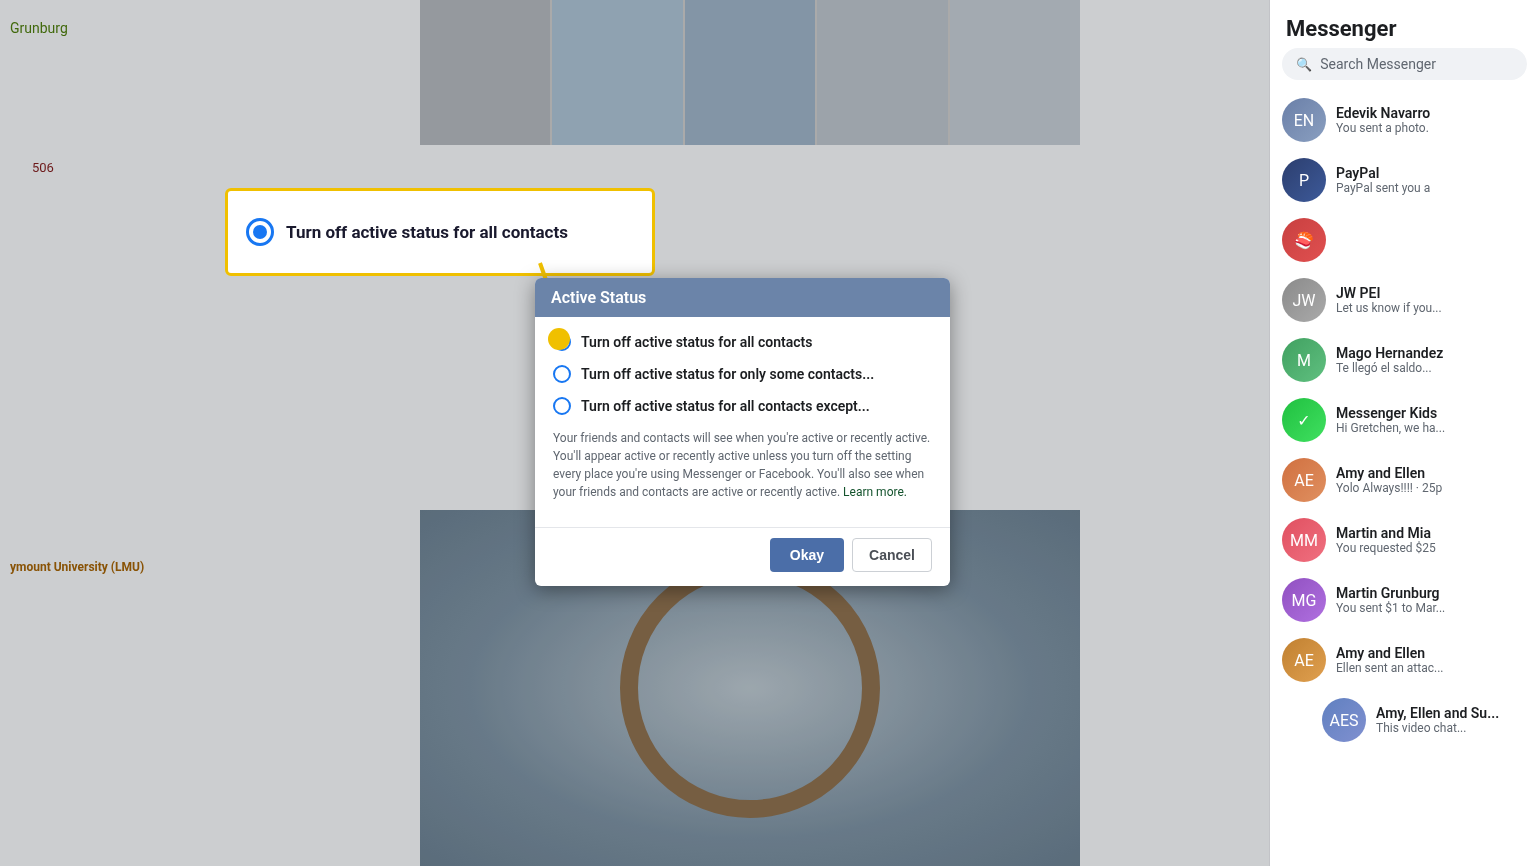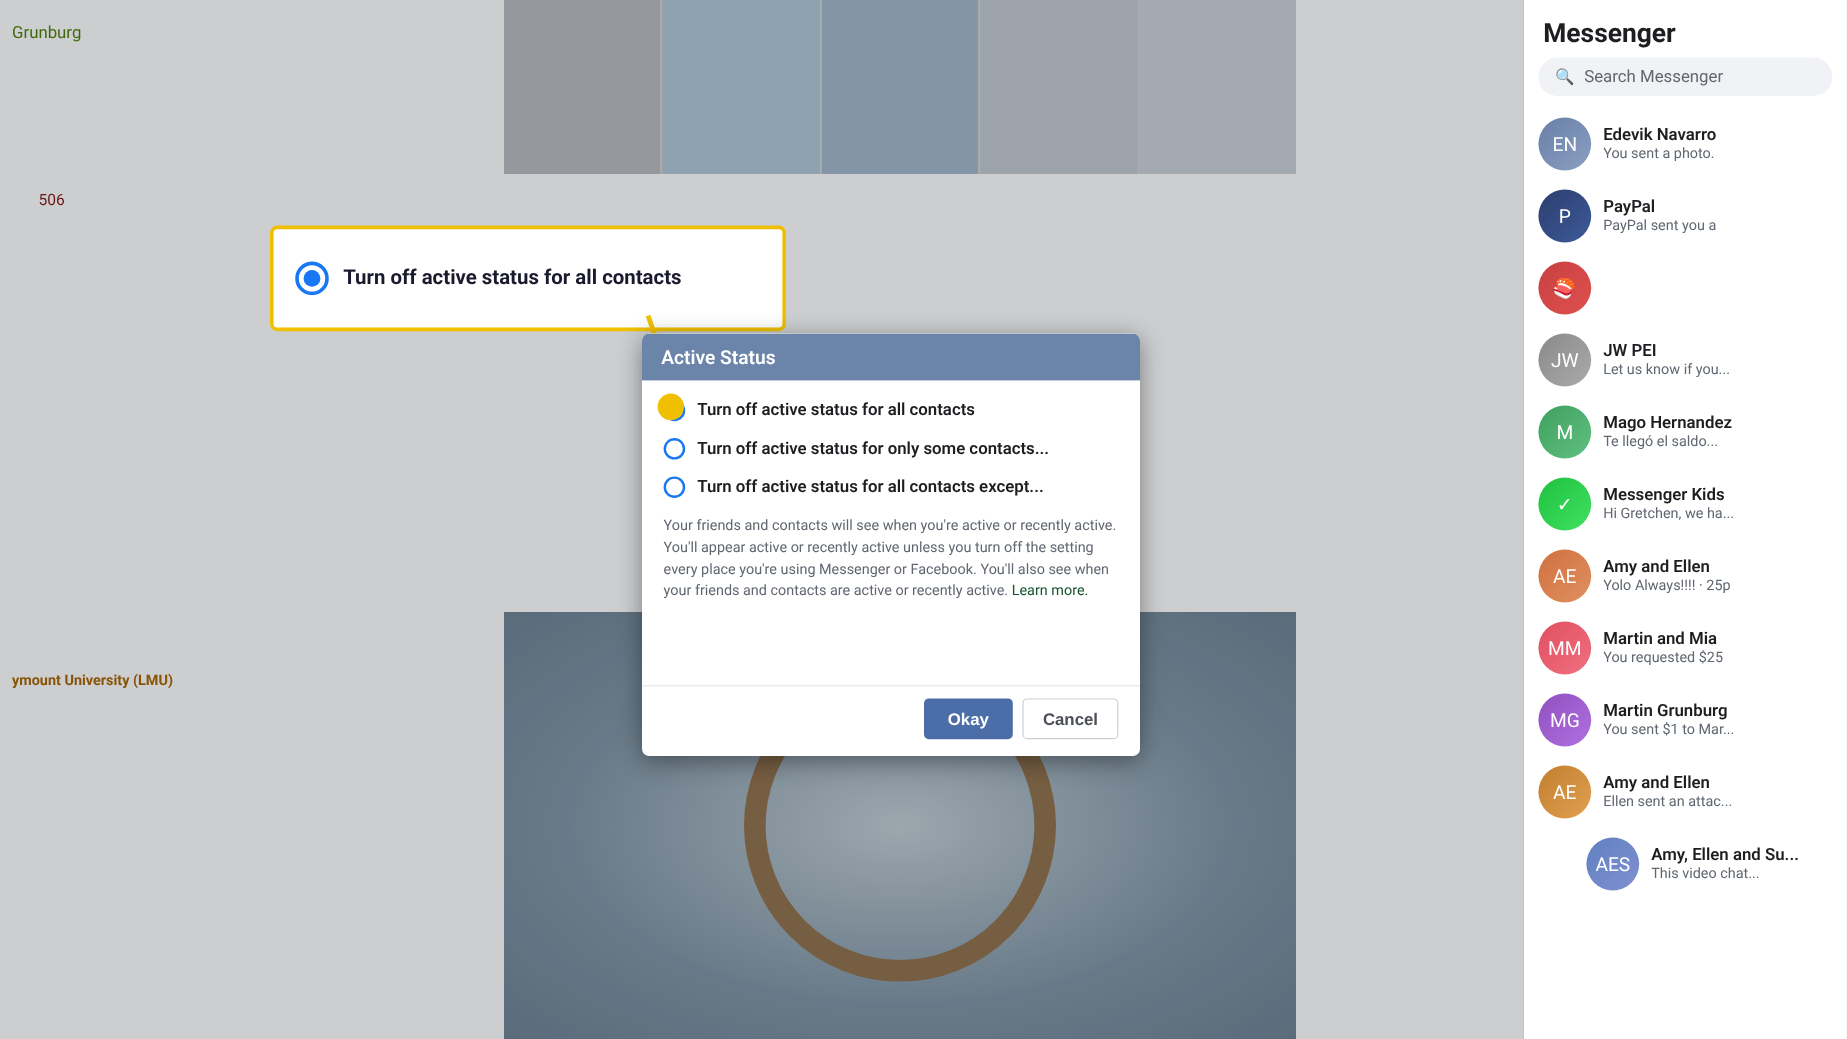--- a/index.html
+++ b/index.html
@@ -234,21 +234,20 @@
     .info-text a {
       color: #14532d;
       text-decoration: none;
     }
     .modal-footer {
       display: flex;
       justify-content: flex-end;
       gap: 8px;
       padding: 10px 18px 14px;
       border-top: 1px solid #e4e6ea;
-      margin-top: 44px;
     }
     .btn-okay {
       background: #4b6ea8;
       color: white;
       border: none;
       border-radius: 4px;
       padding: 8px 20px;
       font-size: 14px;
       font-weight: 600;
       cursor: pointer;

